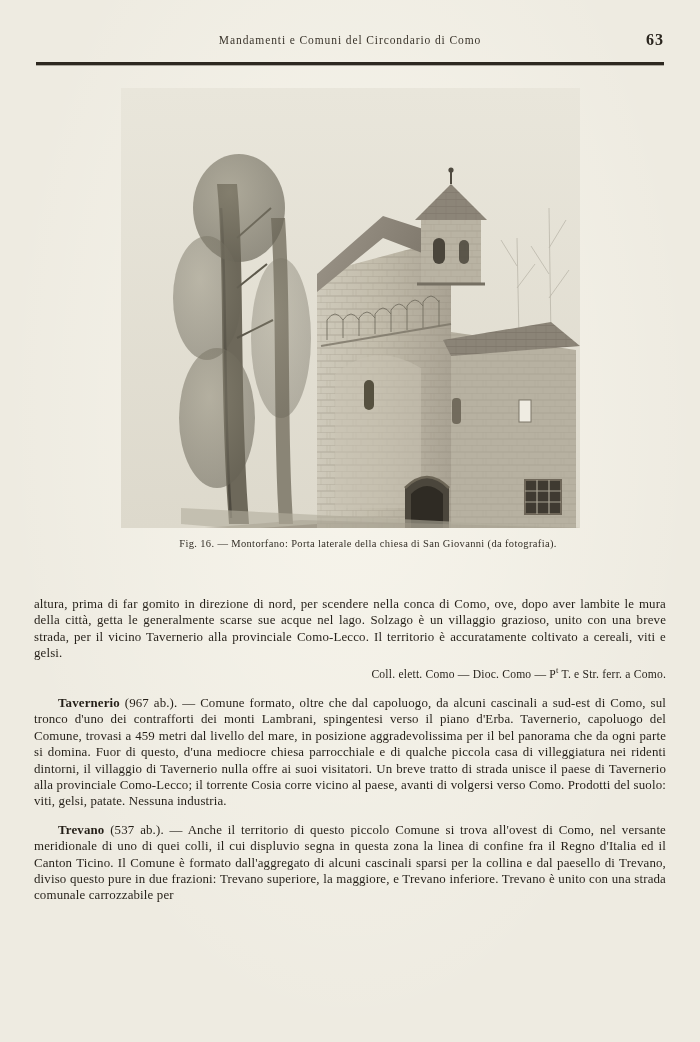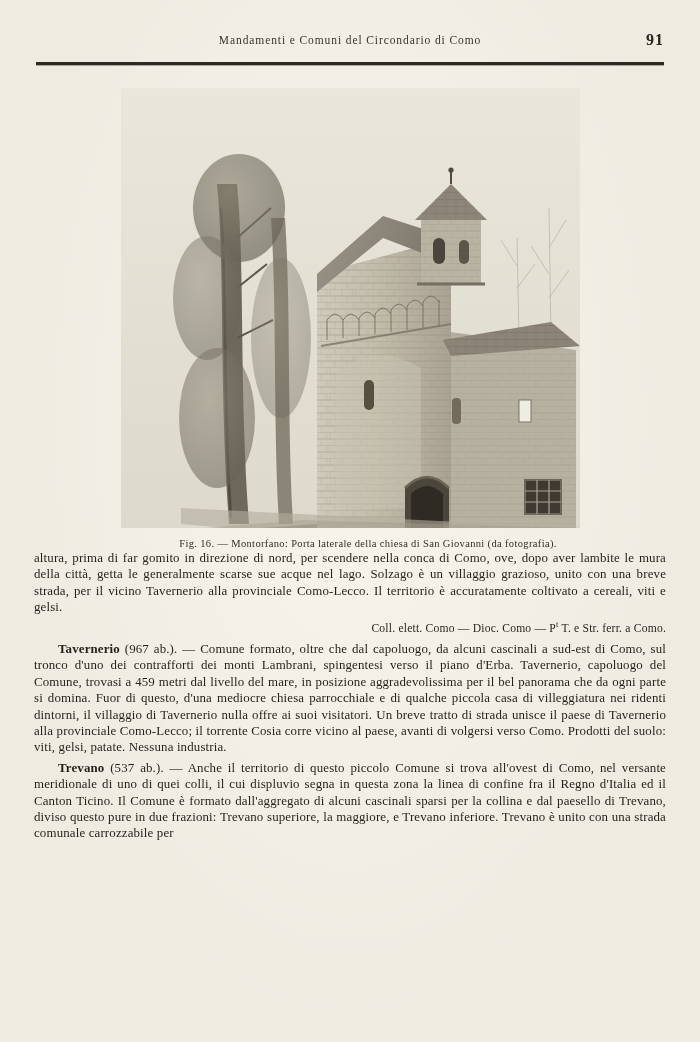--- a/index.html
+++ b/index.html
@@ -87,36 +87,36 @@
     margin-top: 10px;
     font-size: 10.5px;
     letter-spacing: 0.35px;
     color: #332e26;
     margin-left: 36px;
   }
 
   
   .body-text {
     position: absolute;
-    top: 550px;
+    top: 596px;
     left: 34px;
     width: 632px;
     font-size: 12.9px;
     line-height: 16.4px;
     text-align: justify;
     color: #241f18;
     letter-spacing: 0.15px;
   }
   .body-text p {
     margin: 0;
     text-indent: 0;
   }
   .body-text p.indented {
     text-indent: 24px;
-    margin-top: 4px;
+    margin-top: 12px;
   }
   .centered-note {
     text-align: right;
     font-size: 11.6px;
     letter-spacing: 0.2px;
     margin: 4px 0 2px 0;
   }
   .entry-name {
     font-weight: bold;
   }
@@ -128,21 +128,21 @@
     font-weight: bold;
   }
 </style>
 </head>
 <body>
 
 <div class="page">
 
   <div class="header">
     <div class="running-title">Mandamenti e Comuni del Circondario di Como</div>
-    <div class="folio">91</div>
+    <div class="folio">63</div>
   </div>
 
   <div class="rule"></div>
 
   <div class="figure-wrap">
     <svg class="illustration" viewBox="0 0 459 440" preserveAspectRatio="xMidYMid meet">
       <defs>
         <linearGradient id="skyg" x1="0" y1="0" x2="0" y2="1">
           <stop offset="0%" stop-color="#e9e6db"></stop>
           <stop offset="100%" stop-color="#ddd9cc"></stop>

